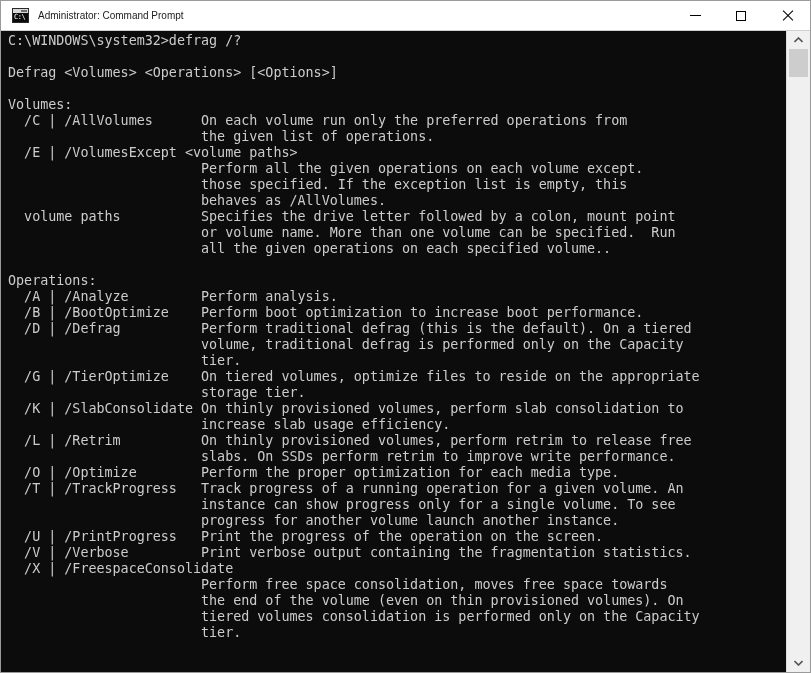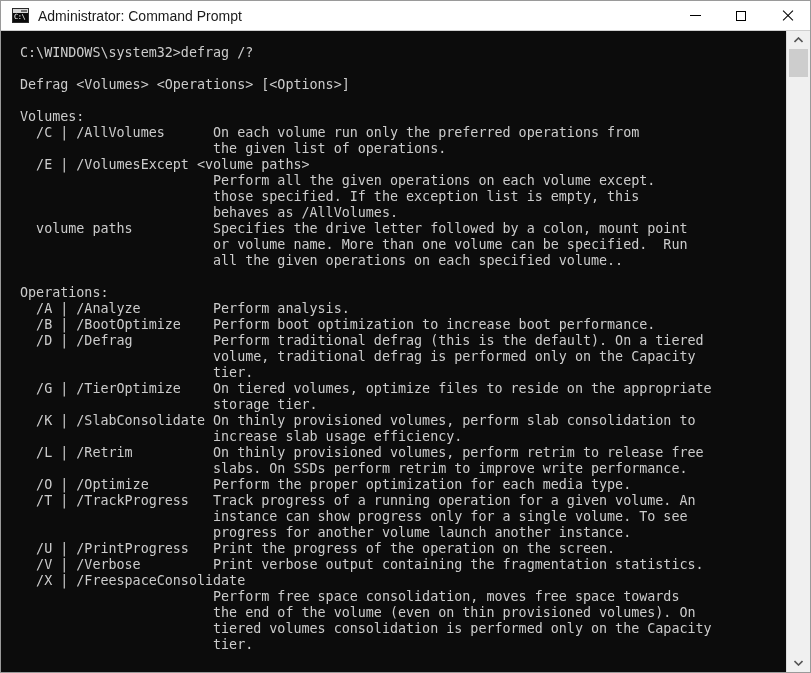--- a/index.html
+++ b/index.html
@@ -74,21 +74,21 @@
     left: 1px;
     top: 4px;
     font-family: "DejaVu Sans Mono", monospace;
     font-size: 7px;
     line-height: 9px;
     color: #ffffff;
     letter-spacing: -0.5px;
   }
   .title-text {
     font-family: "Liberation Sans", sans-serif;
-    font-size: 14px;
+    font-size: 10px;
     color: #1b1b1b;
     white-space: nowrap;
   }
   .win-buttons {
     display: flex;
     height: 29px;
     flex: none;
   }
   .win-btn {
     width: 46px;
@@ -140,21 +140,21 @@
     overflow: hidden;
     border-top: 1px solid #cfcfcf;
   }
   .console {
     flex: 1;
     background: #0c0c0c;
     overflow: hidden;
     position: relative;
   }
   pre.console-text {
-    margin: 12px;
+    margin: 0;
     padding: 2px 0 0 7px;
     font-family: "DejaVu Sans Mono", "Liberation Mono", monospace;
     font-size: 13.4px;
     line-height: 16px;
     color: #cccccc;
     white-space: pre;
     letter-spacing: -0.02px;
   }
 
   

